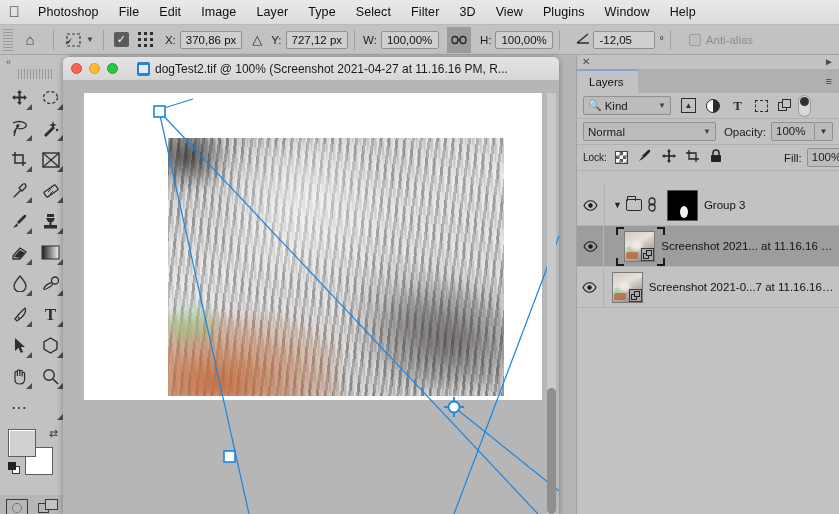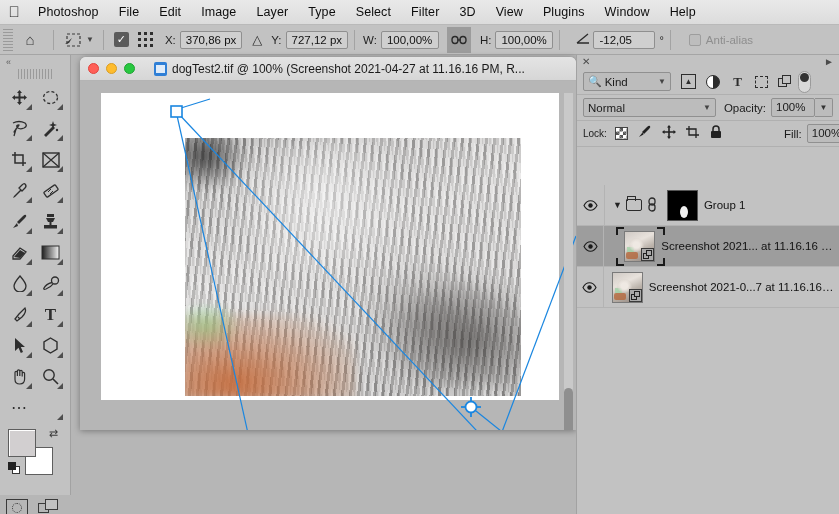--- a/index.html
+++ b/index.html
@@ -112,21 +112,21 @@
   .tb-bottom { display: flex; padding: 8px 0 0 6px; gap: 10px; }
   .qm-icon { width: 22px; height: 17px; border: 1.5px solid #3a3a3a; display:flex; align-items:center; justify-content:center; }
   .qm-dot { width: 10px; height: 10px; border: 1.5px dotted #3a3a3a; border-radius: 50%; }
   .scr-icon { position: relative; width: 22px; height: 17px; }
   .scr-icon i { position:absolute; border:1.5px solid #3a3a3a; display:block; }
   .scr-icon i.one { left:0; top:4px; width:11px; height:10px; }
   .scr-icon i.two { left:7px; top:0; width:13px; height:11px; background:#c2c2c2; }
 
   
   .docwin {
-    position: absolute; left: 80px; top: 57px; width: 496px; height: 373px;
+    position: absolute; left: 63px; top: 57px; width: 496px; height: 457px;
     background: #e6e6e6;
     box-shadow: 0 1px 6px rgba(0,0,0,.35);
     border-radius: 6px 6px 0 0;
     overflow: hidden;
   }
   .titlebar {
     height: 24px; background: linear-gradient(to bottom, #e4e4e4, #d6d6d6);
     border-bottom: 1px solid #b4b4b4; display: flex; align-items: center;
     padding: 0 8px;
   }
@@ -623,20 +623,24 @@
         <div class="thumb"></div>
       </div>
     </div>
   </div>
 
   <div class="layers-panel">
     <div class="lp-close">
       <span>✕</span>
       <span>►</span>
     </div>
+    <div class="lp-tabs">
+      <div class="lp-tab">Layers</div>
+      <div class="lp-menu">≡</div>
+    </div>
 
     <div class="lp-row">
       <div class="kind-select">
         <span style="display:flex;align-items:center;">
           <span class="magn">🔍</span>
           <span>Kind</span>
         </span>
         <span class="chev">▼</span>
       </div>
       <div class="filter-icons">
@@ -707,21 +711,21 @@
         <span class="folder-icon"></span>
         <span class="link-chain">
           <svg width="10" height="15" viewBox="0 0 10 15">
               <rect x="2" y="1" width="6" height="7" rx="3" fill="none" stroke="#2b2b2b" stroke-width="1.3"></rect>
               <rect x="2" y="7" width="6" height="7" rx="3" fill="none" stroke="#2b2b2b" stroke-width="1.3"></rect>
             </svg>
         </span>
         <span class="thumb-box mask">
           <span class="blob"></span>
         </span>
-        <span class="layer-name">Group 1</span>
+        <span class="layer-name">Group 3</span>
       </div>
 
       <div class="layer-item selected">
         <span class="eye-cell">
           <svg width="15" height="11" viewBox="0 0 15 11">
               <path d="M7.5 0.8 C11.5 0.8 14 5.5 14 5.5 C14 5.5 11.5 10.2 7.5 10.2 C3.5 10.2 1 5.5 1 5.5 C1 5.5 3.5 0.8 7.5 0.8 Z" fill="none" stroke="#1a1a1a" stroke-width="1.1"></path>
               <circle cx="7.5" cy="5.5" r="2.2" fill="#1a1a1a"></circle>
             </svg>
         </span>
         <span class="thumb-wrap" style="margin-left:16px;">

